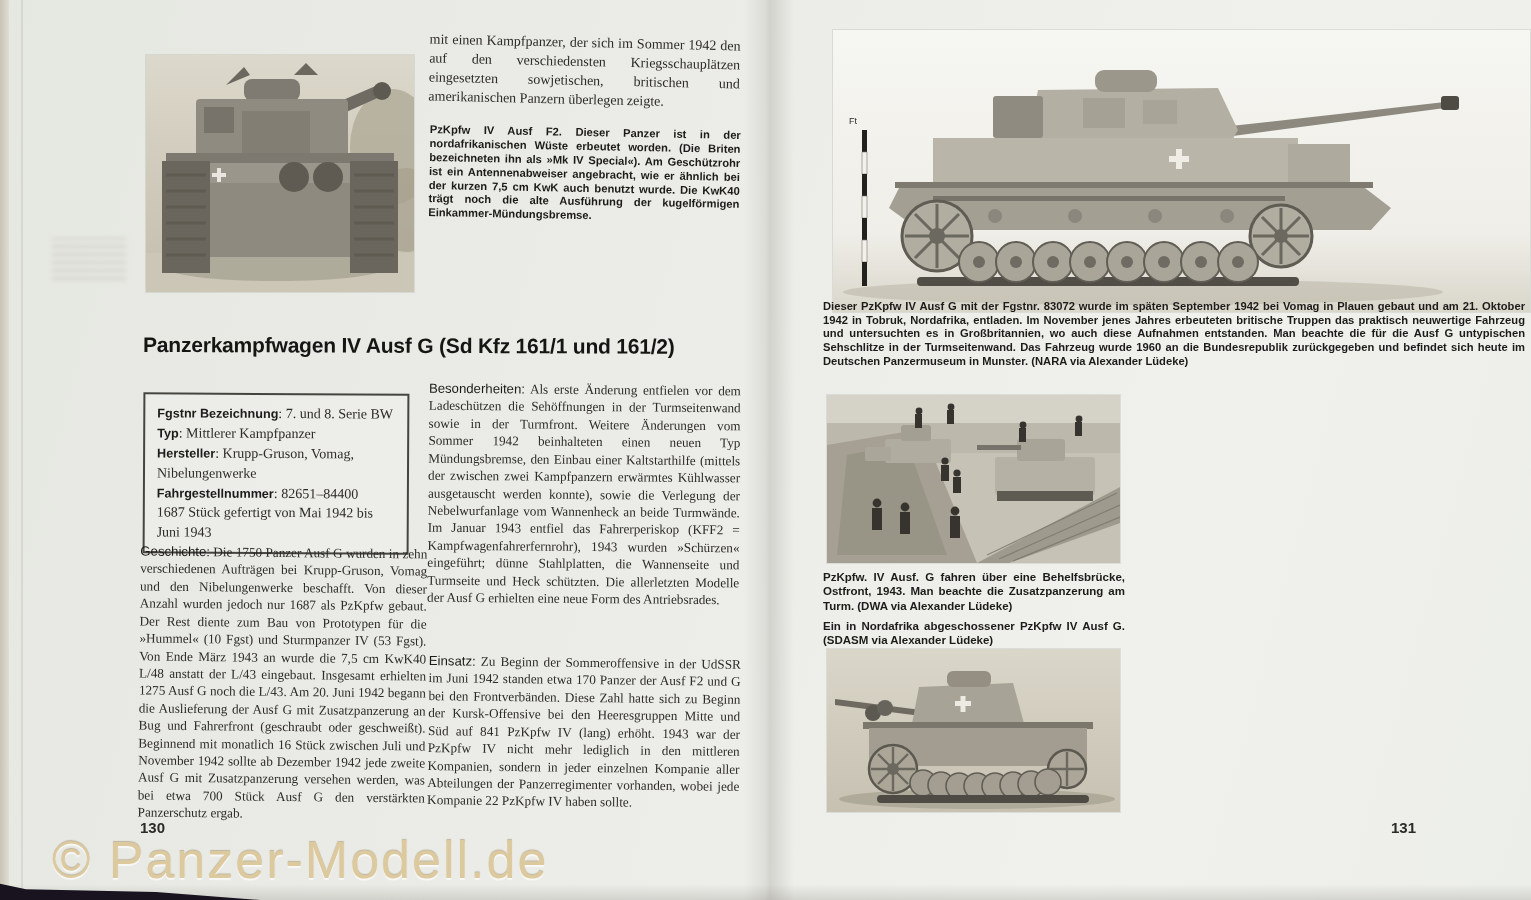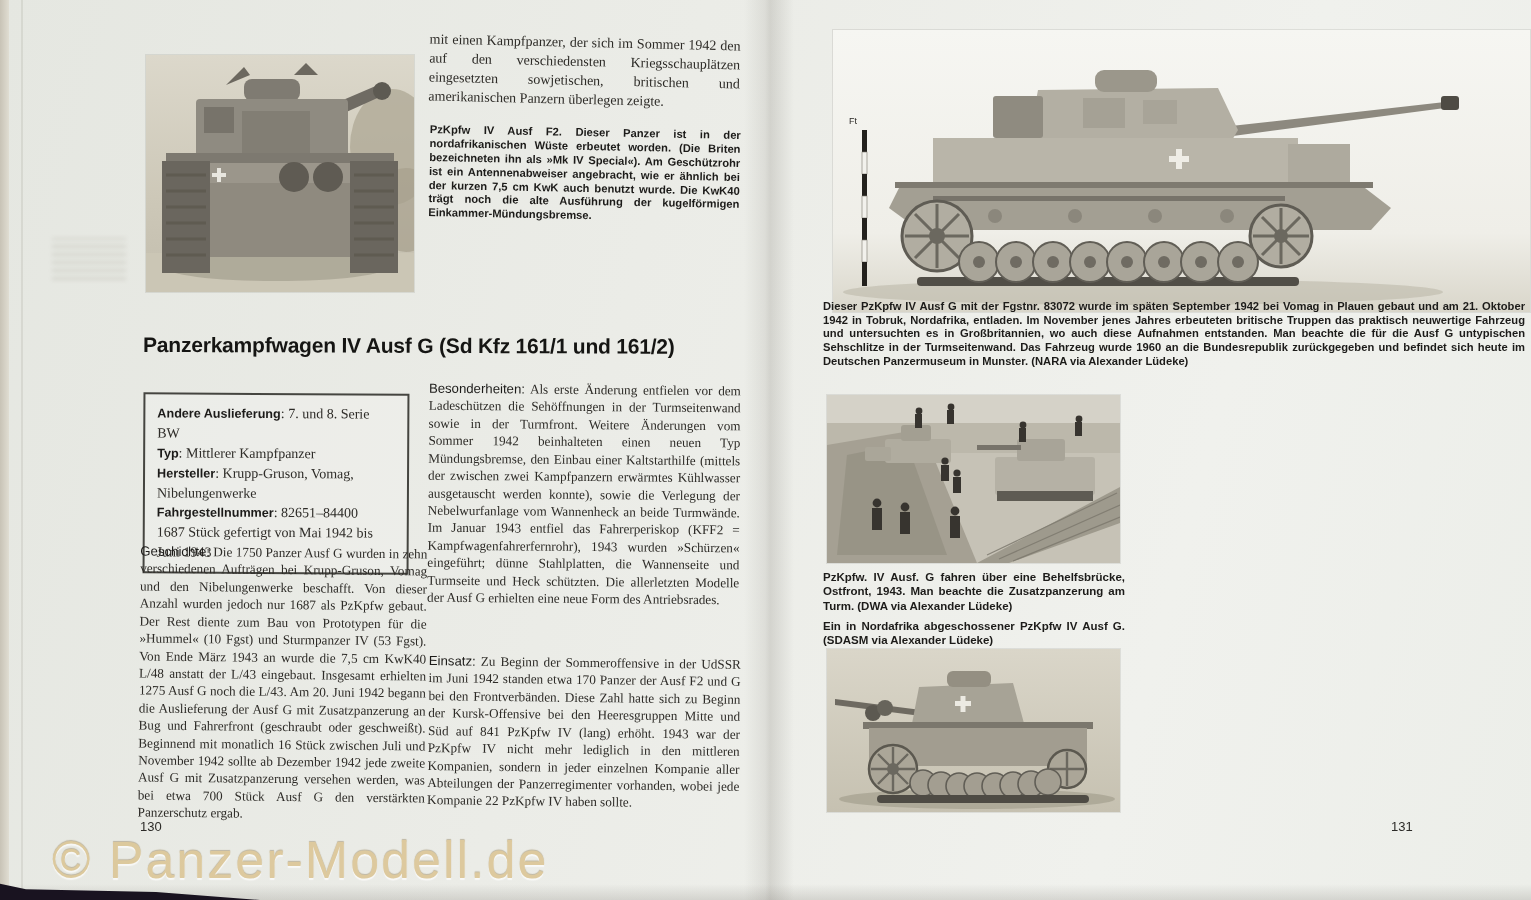--- a/index.html
+++ b/index.html
@@ -18,21 +18,21 @@
   .corner-wedge{left:0;top:0;width:260px;height:900px;
     clip-path:polygon(0 98.2%,10% 98.8%,60% 99.1%,100% 100%,0 100%);background:#191320}
   .bleed{left:52px;top:238px;width:74px;height:42px;opacity:.5;filter:blur(2px);
     background:repeating-linear-gradient(0deg,rgba(125,120,104,.35) 0 3px,transparent 3px 8px)}
   
   .serif{font-family:"Liberation Serif",serif;color:#2e2c28;text-align:justify}
   .body-par{font-size:13.2px;line-height:1.32}
   .lead{font-family:"Liberation Sans",sans-serif;font-weight:normal;color:#1c1b19}
   .cap{font-weight:bold;color:#1c1b19;text-align:justify;line-height:1.24}
   .headline{font-size:21px;font-weight:bold;color:#151513;letter-spacing:-.2px}
-  .pagenum{font-size:13px;font-weight:normal;color:#2c2b28}
+  .pagenum{font-size:15px;font-weight:bold;color:#2c2b28}
   
   .infobox{left:143px;top:393px;width:266px;min-height:146px;border:2px solid #454540;
     padding:9px 12px;font-family:"Liberation Serif",serif;font-size:14px;line-height:1.42;
     color:#2e2c28;background:rgba(255,255,255,.18);transform:rotate(.3deg)}
   .infobox b{font-family:"Liberation Sans",sans-serif;font-size:12.6px;color:#1c1b19}
   
   .photo{box-shadow:0 0 0 1px rgba(60,55,45,.10)}
   .ft-label{font-size:9px;font-weight:normal;color:#2a2825}
   
   .watermark{left:52px;top:830px;font-size:52px;font-weight:normal;letter-spacing:2px;
@@ -90,21 +90,21 @@
       <span>mit einen Kampfpanzer, der sich im Sommer 1942 den auf den verschiedensten Kriegsschauplätzen eingesetzten sowjetischen, britischen und amerikanischen Panzern überlegen zeigte.</span>
     </p>
 
     <p class="abs cap" style="left:429px;top:126px;width:311px;font-size:11.2px;transform:rotate(1.1deg)">
       <span>PzKpfw IV Ausf F2. Dieser Panzer ist in der nordafrikanischen Wüste erbeutet worden. (Die Briten bezeichneten ihn als »Mk IV Special«). Am Geschützrohr ist ein Antennenabweiser angebracht, wie er ähnlich bei der kurzen 7,5 cm KwK auch benutzt wurde. Die KwK40 trägt noch die alte Ausführung der kugelförmigen Einkammer-Mündungsbremse.</span>
     </p>
 
     <h1 class="abs headline" style="left:143px;top:334px;width:620px;transform:rotate(.2deg)">Panzerkampfwagen IV Ausf G (Sd Kfz 161/1 und 161/2)</h1>
 
     <div class="abs infobox">
-        <div><b>Andere Auslieferung</b><span>: 7. und 8. Serie BW</span></div>
+        <div><b>Fgstnr Bezeichnung</b><span>: 7. und 8. Serie BW</span></div>
         <div><b>Typ</b><span>: Mittlerer Kampfpanzer</span></div>
         <div><b>Hersteller</b><span>: Krupp-Gruson, Vomag, Nibelungenwerke</span></div>
         <div><b>Fahrgestellnummer</b><span>: 82651–84400</span></div>
         <div><span>1687 Stück gefertigt von Mai 1942 bis Juni 1943</span></div>
       </div>
 
     <p class="abs serif body-par" style="left:139px;top:544px;width:287px;transform:rotate(.6deg)">
       <b class="lead">Geschichte:</b><span> Die 1750 Panzer Ausf G wurden in zehn verschiedenen Aufträgen bei Krupp-Gruson, Vomag und den Nibelungenwerke beschafft. Von dieser Anzahl wurden jedoch nur 1687 als PzKpfw gebaut. Der Rest diente zum Bau von Prototypen für die »Hummel« (10 Fgst) und Sturmpanzer IV (53 Fgst). Von Ende März 1943 an wurde die 7,5 cm KwK40 L/48 anstatt der L/43 eingebaut. Insgesamt erhielten 1275 Ausf G noch die L/43. Am 20. Juni 1942 begann die Auslieferung der Ausf G mit Zusatzpanzerung an Bug und Fahrerfront (geschraubt oder geschweißt). Beginnend mit monatlich 16 Stück zwischen Juli und November 1942 sollte ab Dezember 1942 jede zweite Ausf G mit Zusatzpanzerung versehen werden, was bei etwa 700 Stück Ausf G den verstärkten Panzerschutz ergab.</span>
     </p>
 

